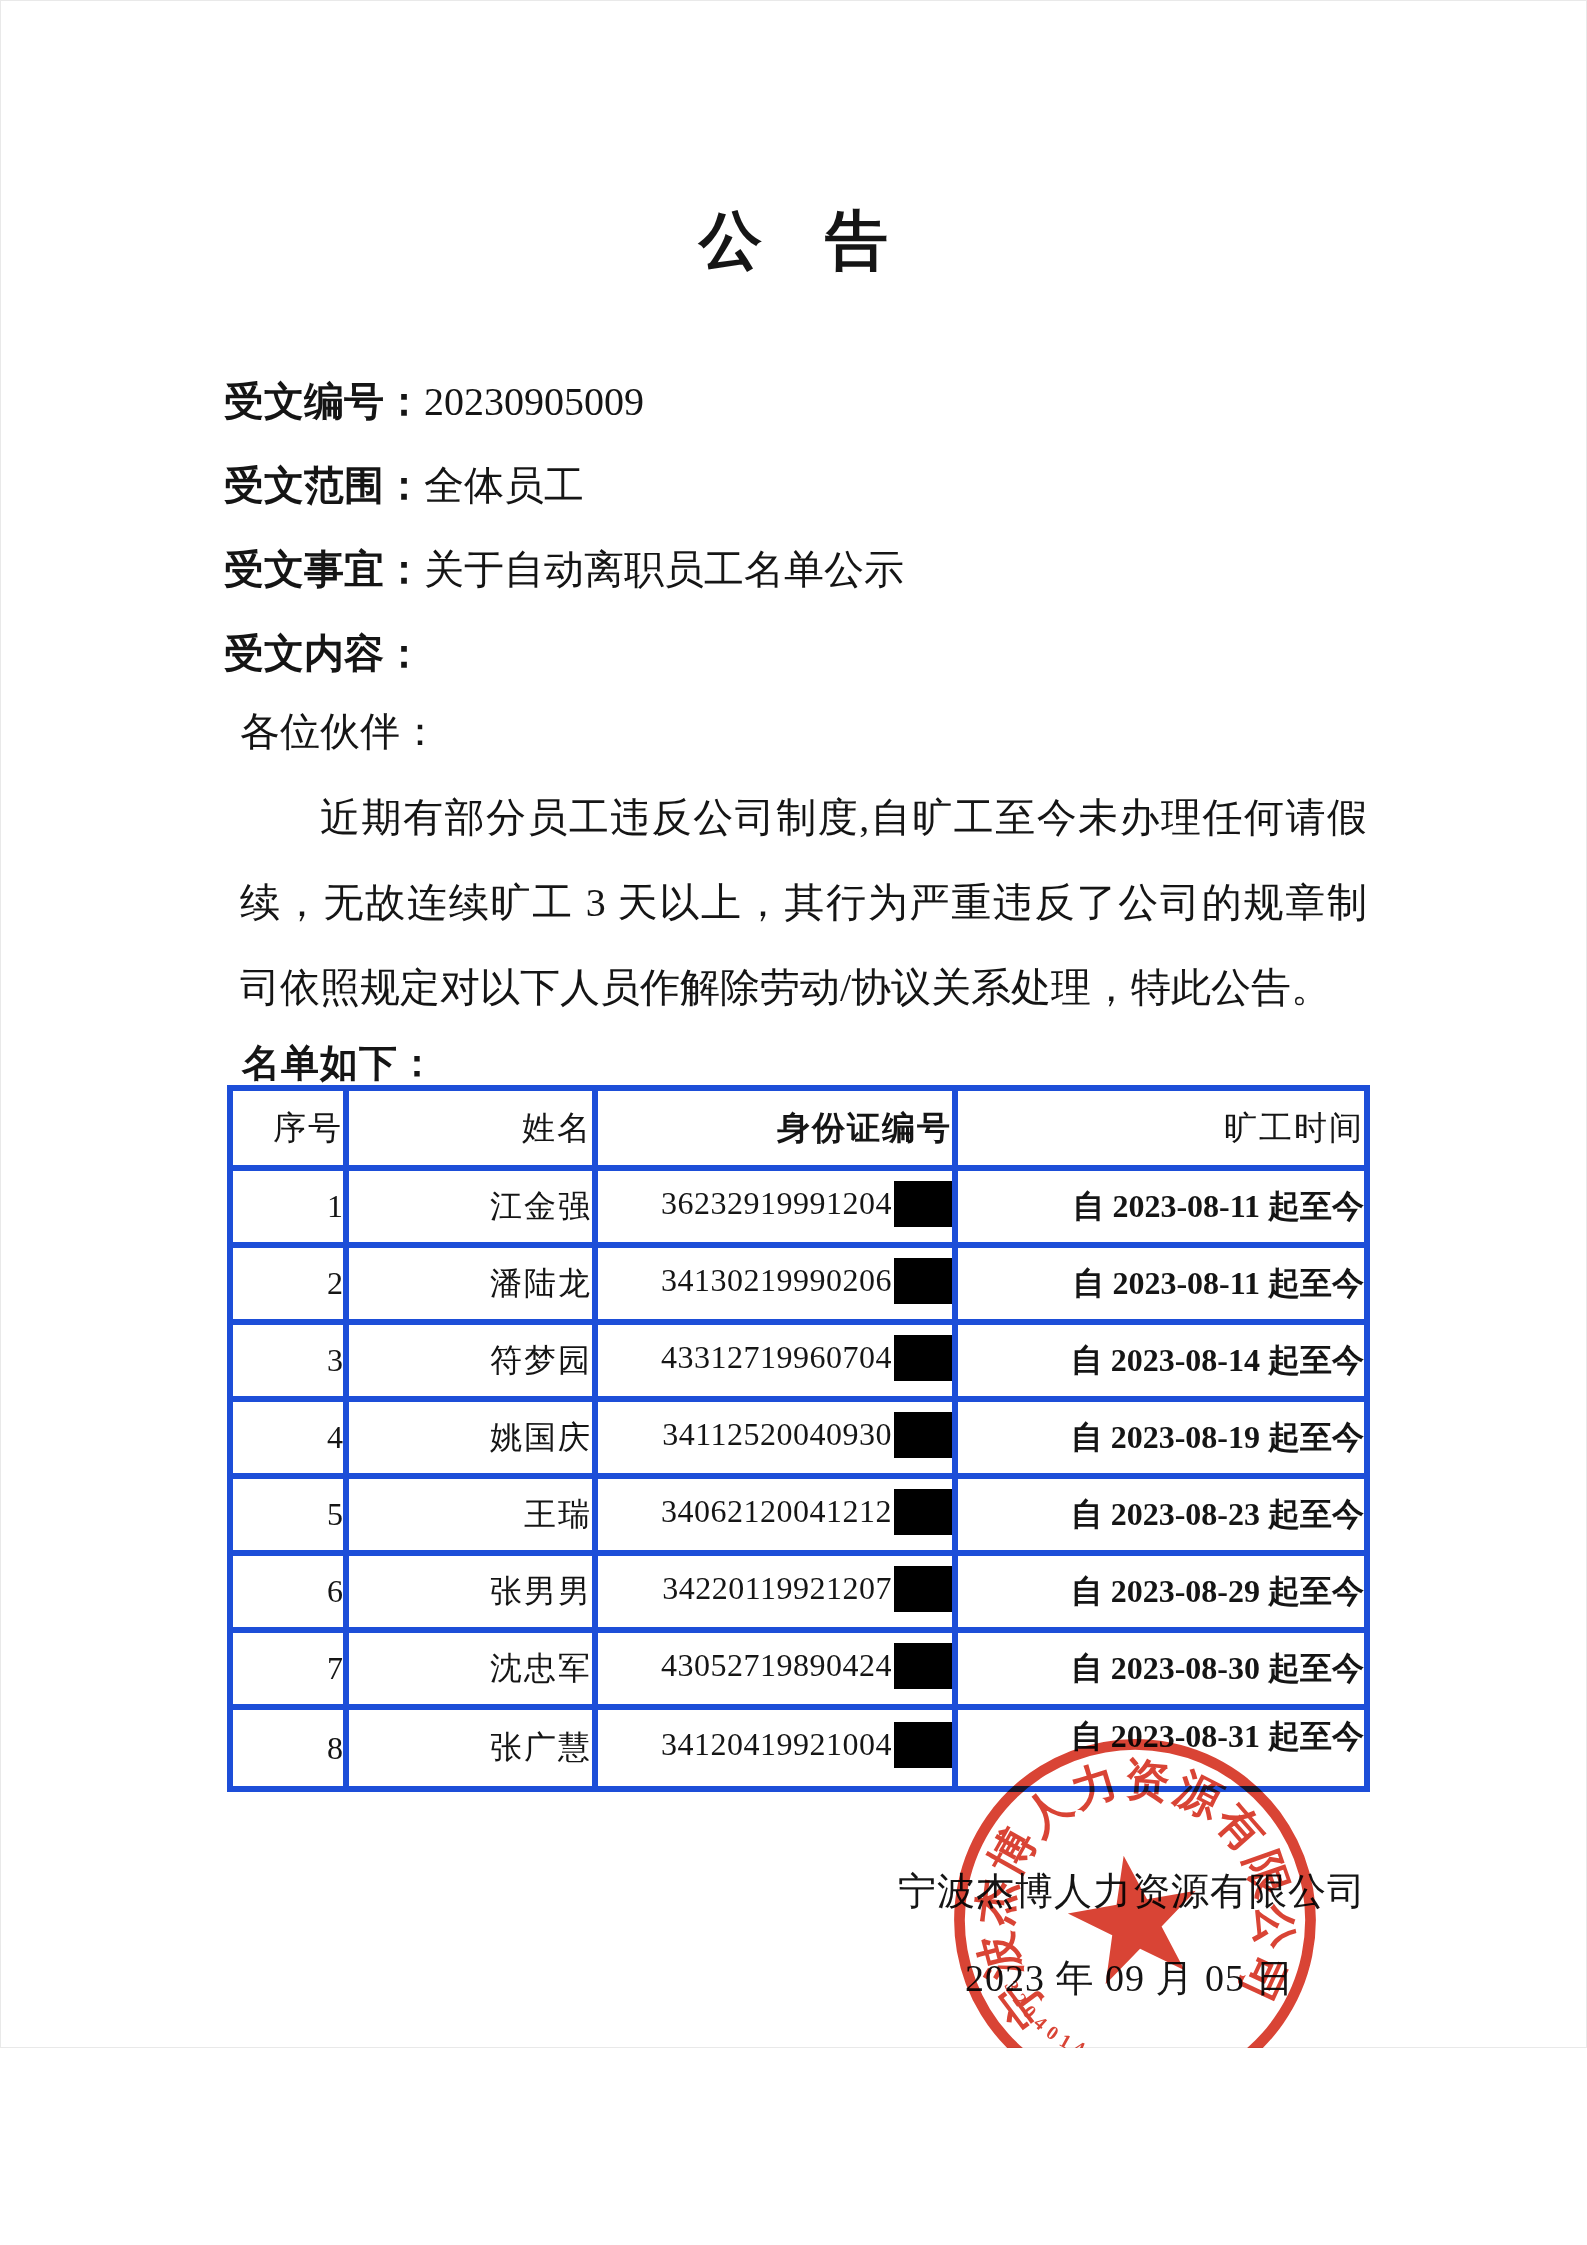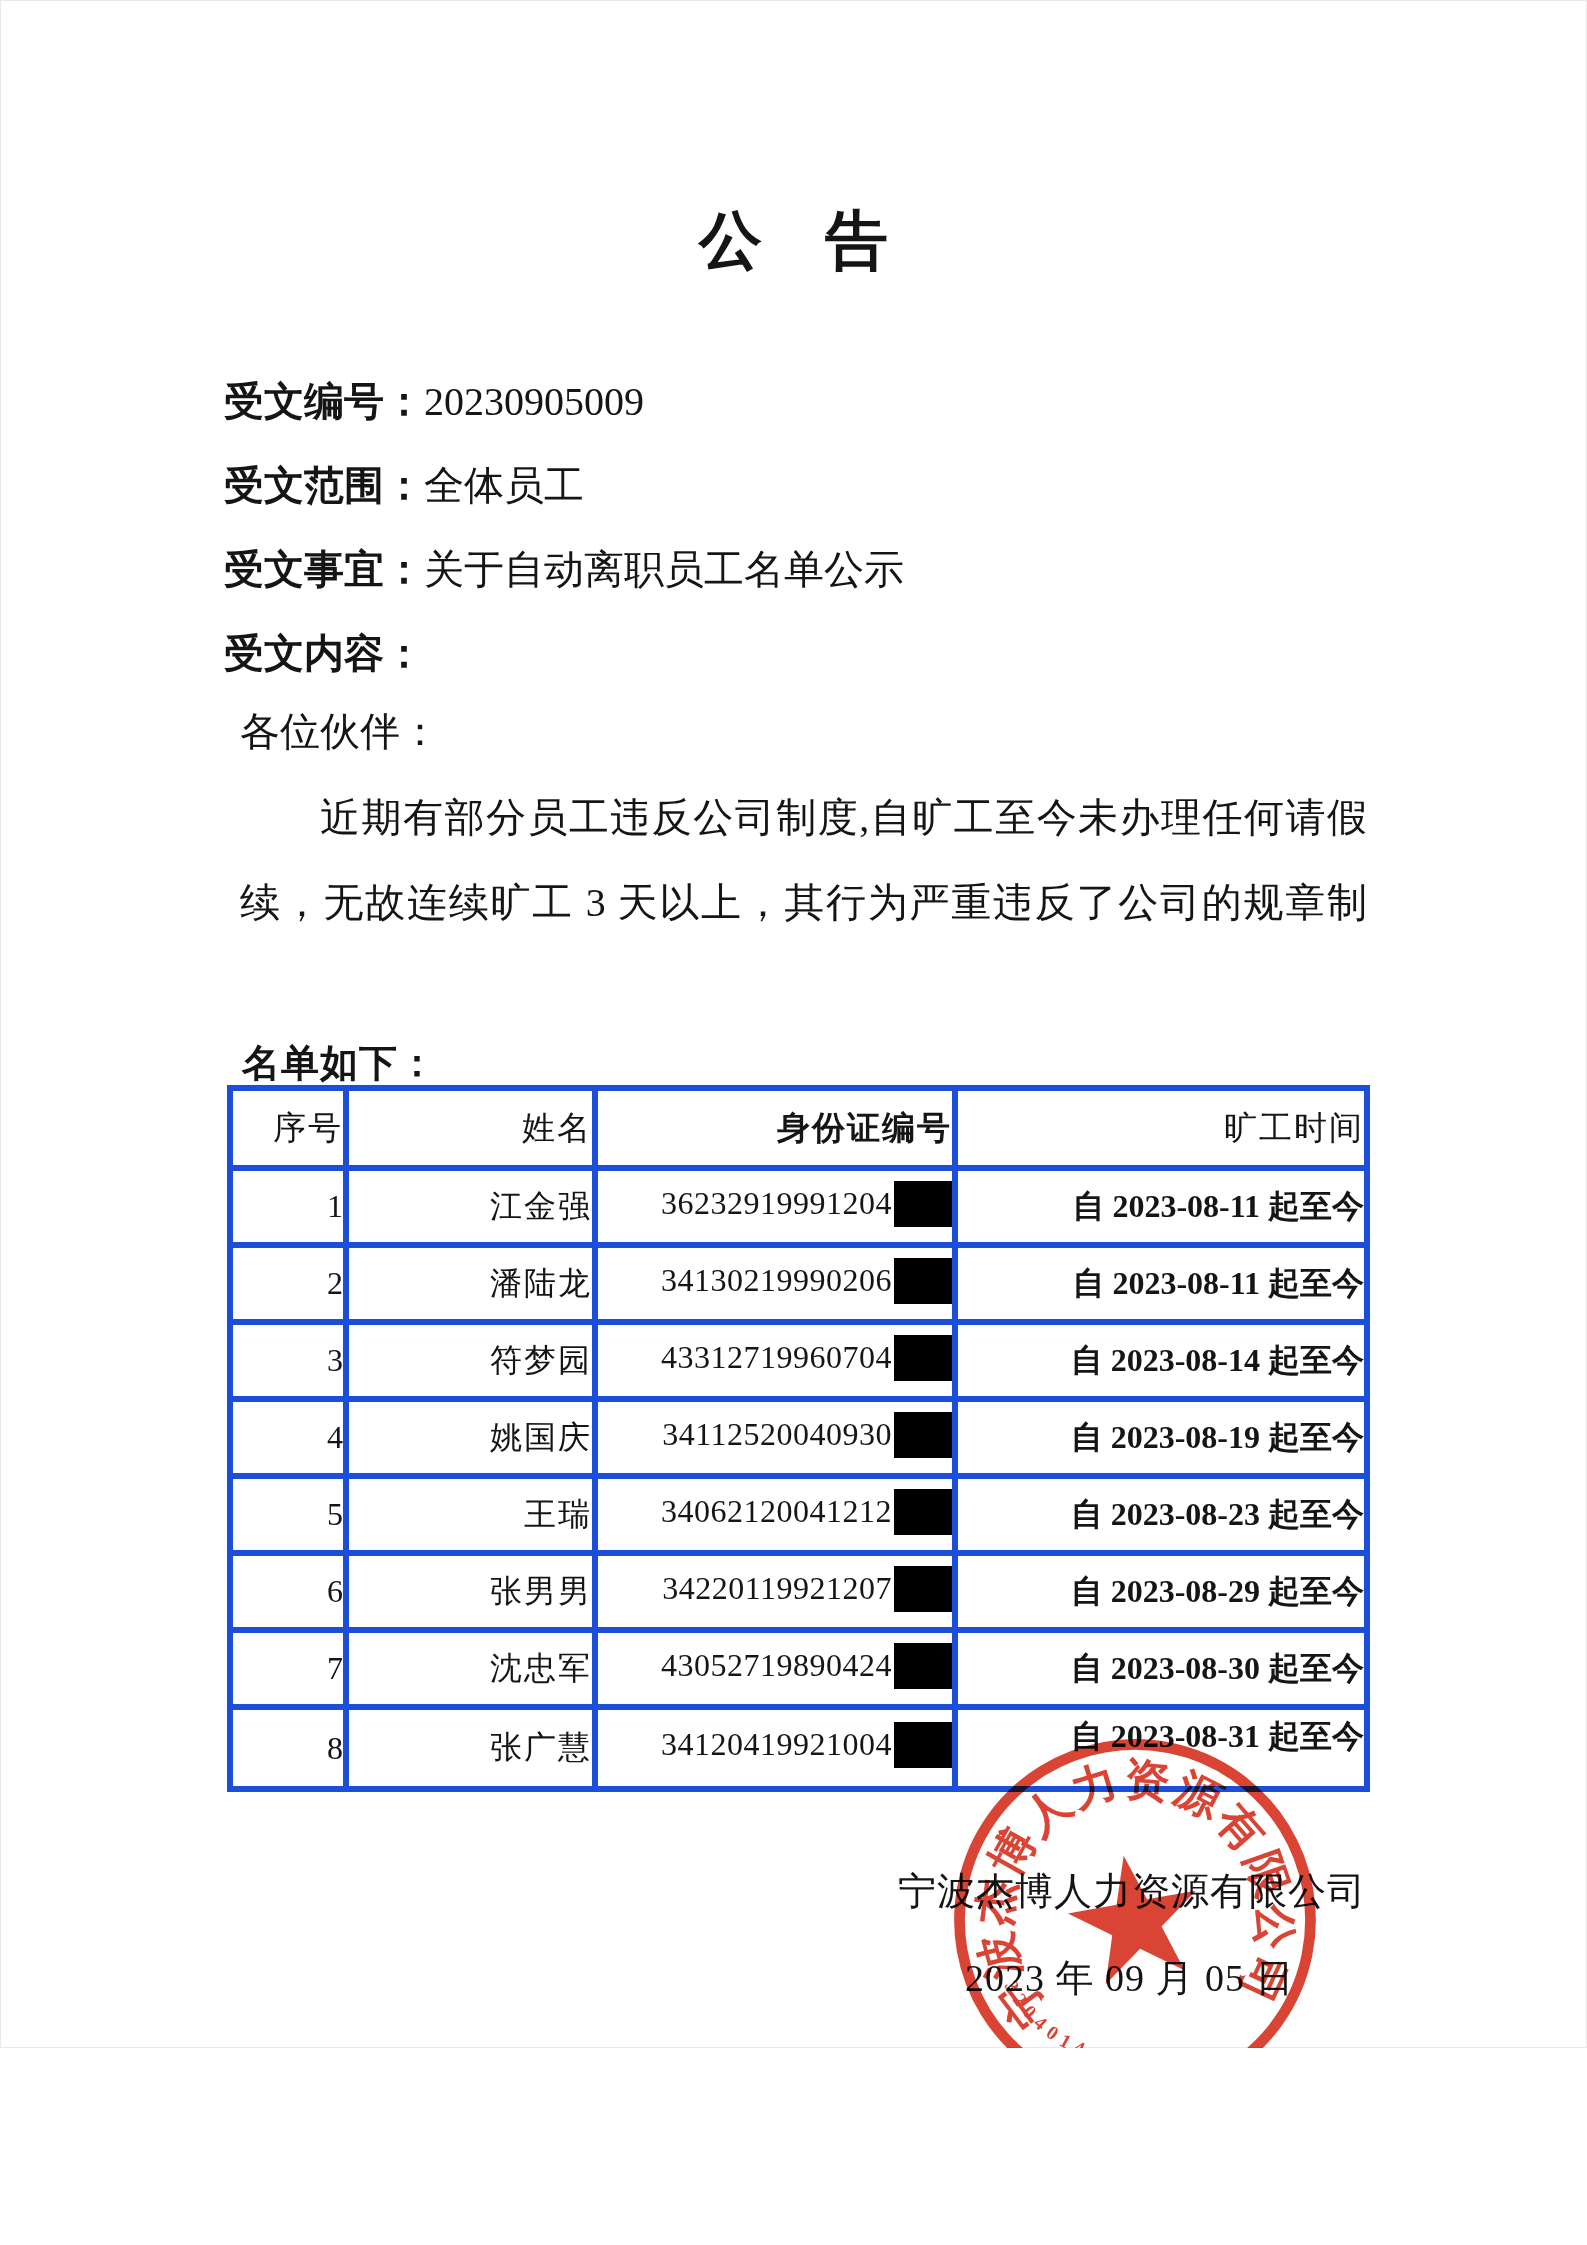--- a/index.html
+++ b/index.html
@@ -70,20 +70,21 @@
   </div>
   <div class="abs field" style="top:631px">
     <span class="flabel">受文内容：</span><span class="fvalue"></span>
   </div>
 
   <div class="abs salutation">各位伙伴：</div>
 
   <div class="abs body-text">
     <div class="bline just first">近期有部分员工违反公司制度,自旷工至今未办理任何请假手</div>
     <div class="bline just">续，无故连续旷工 3 天以上，其行为严重违反了公司的规章制度，公</div>
+    <div class="bline">司依照规定对以下人员作解除劳动/协议关系处理，特此公告。</div>
   </div>
 
   <div class="abs list-label">名单如下：</div>
 
   <table class="roster">
     <colgroup>
       <col style="width:116px">
         <col style="width:249px">
         <col style="width:360px">
         <col style="width:412px">

